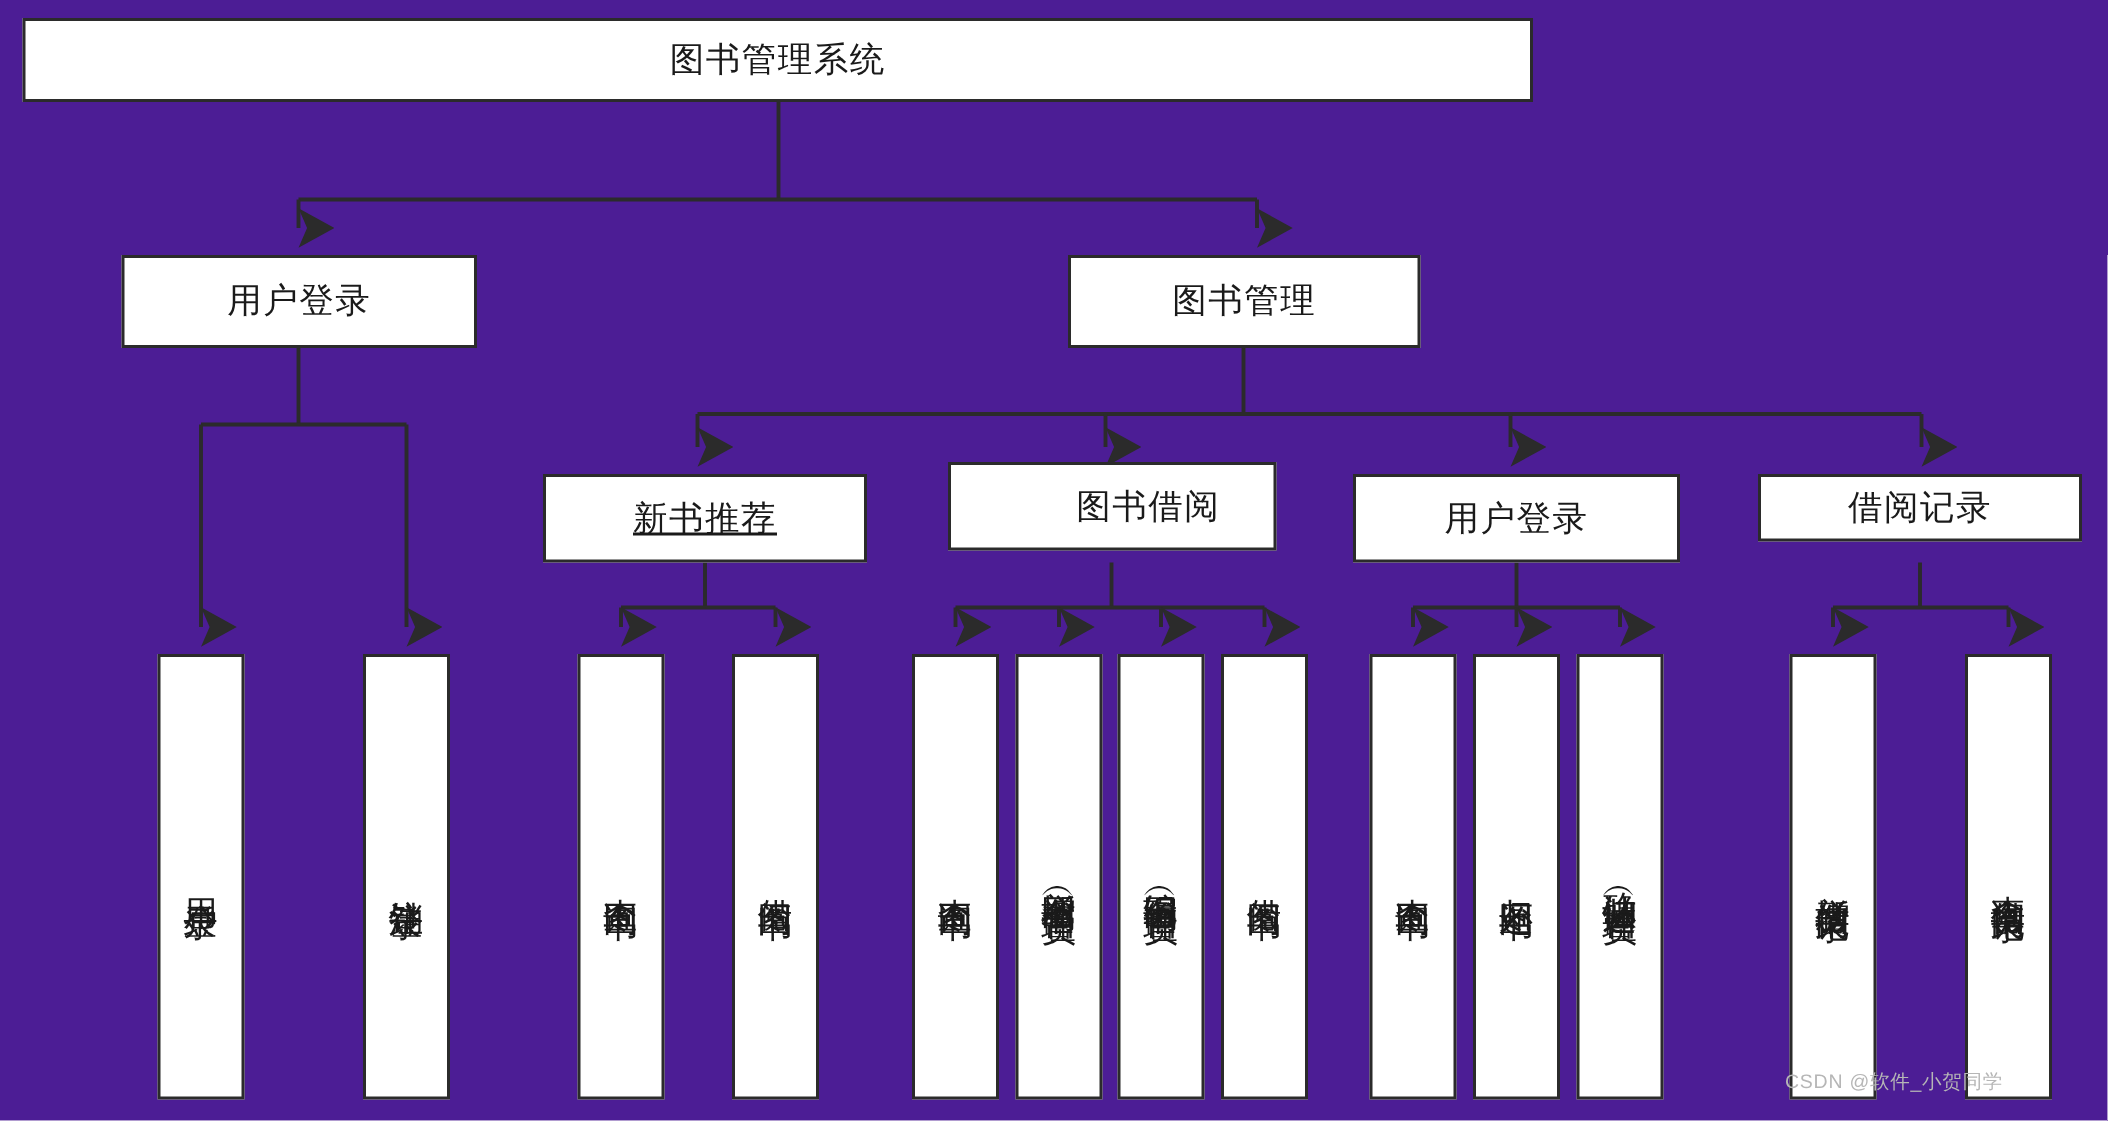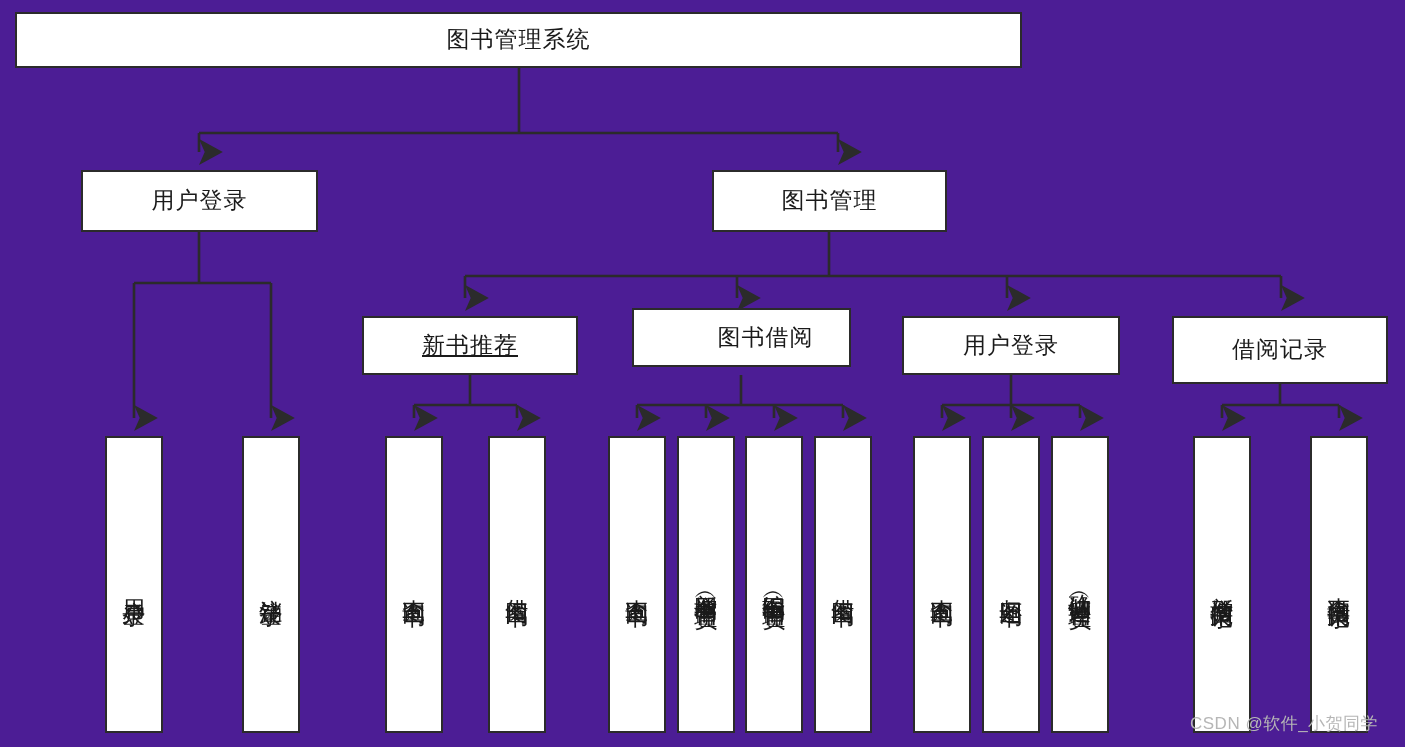--- a/index.html
+++ b/index.html
@@ -54,21 +54,21 @@
   .node.vert .label {
     writing-mode: vertical-rl;
     text-orientation: upright;
     display: block;
     white-space: nowrap;
   }
   .watermark {
     position: absolute;
     left: 1190px;
     top: 712px;
-    font-size: 17px;
+    font-size: 13px;
     color: #b6b6b6;
     white-space: nowrap;
     z-index: 3;
     letter-spacing: 0.5px;
   }
 </style>
 </head>
 <body>
 
 <div id="canvas">
@@ -136,21 +136,21 @@
 
   <div class="node horiz" style="left:362px; top:316px; width:216px; height:59px;text-decoration:underline;">
     <span class="label">新书推荐</span>
   </div>
   <div class="node horiz" style="left:632px; top:308px; width:219px; height:59px;padding-left:48px;">
     <span class="label">图书借阅</span>
   </div>
   <div class="node horiz" style="left:902px; top:316px; width:218px; height:59px;">
     <span class="label">用户登录</span>
   </div>
-  <div class="node horiz" style="left:1172px; top:316px; width:216px; height:68px;">
+  <div class="node horiz" style="left:1172px; top:316px; width:216px; height:45px;">
     <span class="label">借阅记录</span>
   </div>
 
   <div class="node vert" style="left:105px; top:436px; width:58px; height:297px;">
     <span class="label">用户登录</span>
   </div>
   <div class="node vert" style="left:242px; top:436px; width:58px; height:297px;">
     <span class="label">注销登录</span>
   </div>
 

